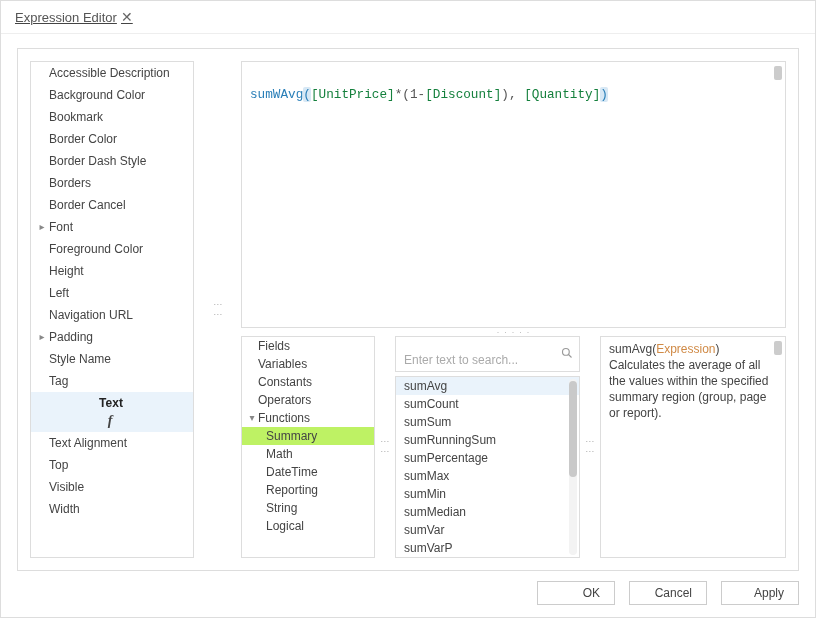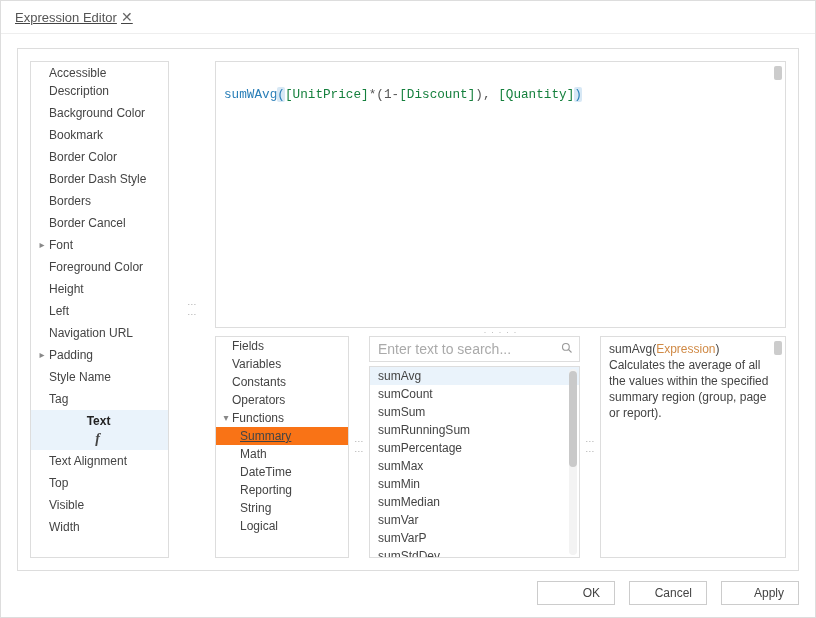--- a/index.html
+++ b/index.html
@@ -144,33 +144,34 @@
   .cat-panel { width: 134px; }
   .cat-item {
     display: flex;
     align-items: center;
     line-height: 18px;
     padding: 0 4px;
     cursor: default;
   }
   .cat-item .arrow-slot { width: 12px; display: inline-block; color:#888; font-size:10px; text-align:center;}
   .cat-item.indent { padding-left: 24px; }
-  .cat-item.selected { background: #f97316; text-decoration: underline; }
+  .cat-item.selected { background: #bef264; }
   .mid-col { flex: 1; display: flex; flex-direction: column; min-width:0;}
   .search-wrap {
     border: 1px solid #ddd;
     display: flex;
     align-items: center;
     padding: 3px 6px;
     margin-bottom: 4px;
   }
   .search-wrap input {
     border: none; outline: none; flex: 1;
-    font-family: inherit; font-size: 14px;
+    font-family: inherit; font-size: 12px;
     color: #444;
+    margin-top: 12px;
   }
   .search-wrap input::placeholder { color: #aaa; }
   .search-wrap .mag { color: #999; font-size: 12px; }
   .list-panel { flex: 1; position: relative; }
   .list-item {
     padding: 0 8px;
     line-height: 18px;
     cursor: default;
   }
   .list-item.selected { background: #eaf3fb; }

